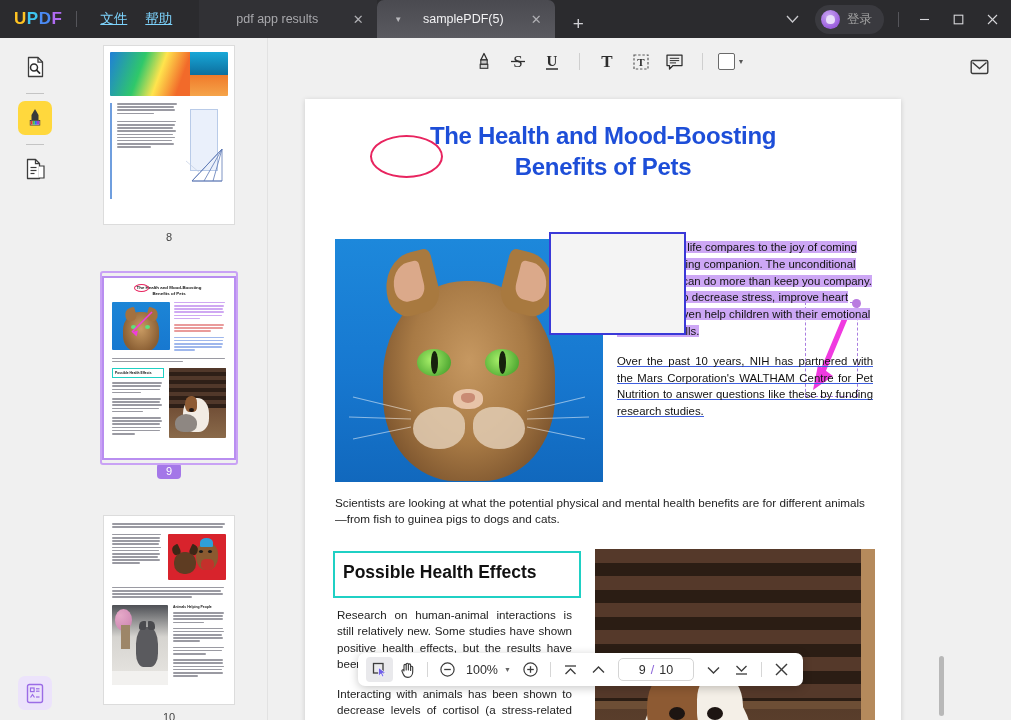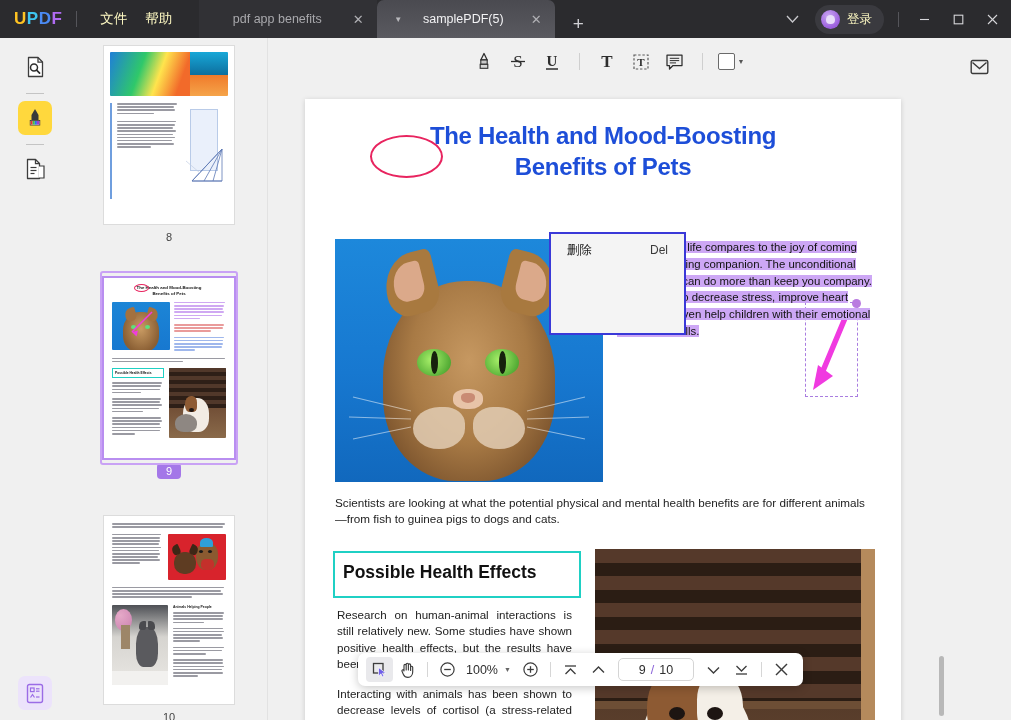--- a/index.html
+++ b/index.html
@@ -13,21 +13,21 @@
 
   
   .titlebar {
     position:absolute; top:0; left:0; width:1011px; height:38px;
     background:#2b2b2e; display:flex; align-items:center; z-index:40;
   }
   .logo { margin-left:14px; font-size:17px; font-weight:bold; letter-spacing:0.5px; display:flex; }
   .logo span { display:inline-block; }
   .vsep { width:1px; height:16px; background:#55555a; margin:0 14px; }
   .menu-item {
-    color:#fef9c3; font-size:13.5px; padding:5px 9px; border-radius:4px; cursor:default;
+    color:#7dd3fc; font-size:13.5px; padding:5px 9px; border-radius:4px; cursor:default;text-decoration:underline;
   }
 
   .tabs { display:flex; align-items:flex-end; height:38px; margin-left:18px; }
   .tab {
     position:relative; height:38px; display:flex; align-items:center;
     padding:0 10px 0 14px; min-width:178px; font-size:12.5px; color:#a8a8ac;
     background:#2b2b2e;
   }
   .tab.inactive { background:#313135; }
   .tab.active {
@@ -59,21 +59,21 @@
   }
   .avatar-dot {
     width:19px; height:19px; border-radius:50%;
     background:radial-gradient(circle at 40% 32%, #c9a6f2 0%, #9b5ede 70%);
     display:flex; align-items:center; justify-content:center;
   }
   .avatar-dot::after {
     content:""; width:9px; height:9px; border-radius:50% 50% 45% 45%;
     background:#e8dcfa; margin-top:1px;
   }
-  .login-text { color:#fef9c3; font-size:12.5px; }
+  .login-text { color:#a3a3a3; font-size:12.5px; }
   .wsep { width:1px; height:15px; background:#55555a; margin:0 8px; }
   .wbtn { width:34px; height:38px; display:flex; align-items:center; justify-content:center; color:#d6d6d9; font-size:13px; }
 
   
   .rail {
     position:absolute; left:0; top:38px; width:70px; height:682px;
     background:#f0f0f0; display:flex; flex-direction:column; align-items:center; padding-top:12px;
   }
   .rail-btn {
     width:34px; height:34px; border-radius:7px; margin-bottom:2px;
@@ -253,21 +253,21 @@
         <span style="color:#3ec5f0">P</span>
         <span style="color:#4b8bf5">D</span>
         <span style="color:#b06bf2">F</span>
     </div>
     <div class="vsep"></div>
     <div class="menu-item">文件</div>
     <div class="menu-item">帮助</div>
 
     <div class="tabs">
       <div class="tab inactive">
-        <div class="tab-label">pdf app benefits</div>
+        <div class="tab-label">pdf app results</div>
         <div class="tab-close">✕</div>
       </div>
       <div class="tab active">
         <div class="tab-caret">▼</div>
         <div class="tab-label">samplePDF(5)</div>
         <div class="tab-close">✕</div>
       </div>
       <div class="newtab">+</div>
     </div>
 
@@ -642,20 +642,23 @@
           <line x1="43" y1="9" x2="15" y2="76" stroke="#f03ae0" stroke-width="5.5" stroke-linecap="round"></line>
           <path d="M8 88 L13 63 L28 74 Z" fill="#f03ae0"></path>
         </svg>
         <div class="arrow-handle"></div>
       </div>
 
       <div class="rcol">
         <div class="hl-block">
           <span>Few things in life compares to the joy of coming home to a loving companion. The unconditional love of a pet can do more than keep you company. Pets may also decrease stress, improve heart health, and even help children with their emotional and social skills.</span>
         </div>
+        <div class="under-block">
+          <span>Over the past 10 years, NIH has partnered with the Mars Corporation's WALTHAM Centre for Pet Nutrition to answer questions like these by funding research studies.</span>
+        </div>
       </div>
 
       <div class="scientists">Scientists are looking at what the potential physical and mental health benefits are for different animals—from fish to guinea pigs to dogs and cats.</div>
 
       <div class="phe-box"></div>
       <div class="phe-text">Possible Health Effects</div>
 
       <div class="lcol2">
         <p>Research on human-animal interactions is still relatively new. Some studies have shown positive health effects, but the results have been mixed.</p>
         <p>Interacting with animals has been shown to decrease levels of cortisol (a stress-related hormone) and lower blood pressure. Other</p>
@@ -672,24 +675,20 @@
         <div style="position:absolute;left:74px;top:158px;width:16px;height:13px;background:#1d1512;border-radius:50%;"></div>
         <div style="position:absolute;left:112px;top:158px;width:16px;height:13px;background:#1d1512;border-radius:50%;"></div>
 
       </div>
 
     </div>
     <div class="vscroll"></div>
   </div>
 
   <div class="ctxmenu">
-    <div class="ctx-item">
-      <span>删除</span>
-      <span class="ctx-key">Del</span>
-    </div>
   </div>
 
   <div class="bottombar">
     <div class="bbtn sel">
       <svg width="16" height="16" viewBox="0 0 16 16">
         <rect x="1.5" y="1.5" width="9.5" height="9.5" fill="none" stroke="#3c3c3c" stroke-width="1.3"></rect>
         <path d="M6.5 5.5 L6.5 14.5 L8.8 11.8 L10.5 15 L12 14.2 L10.4 11.2 L13.8 11 Z" fill="#6f5fe8" stroke="#fff" stroke-width="0.7"></path>
       </svg>
     </div>
     <div class="bbtn">

